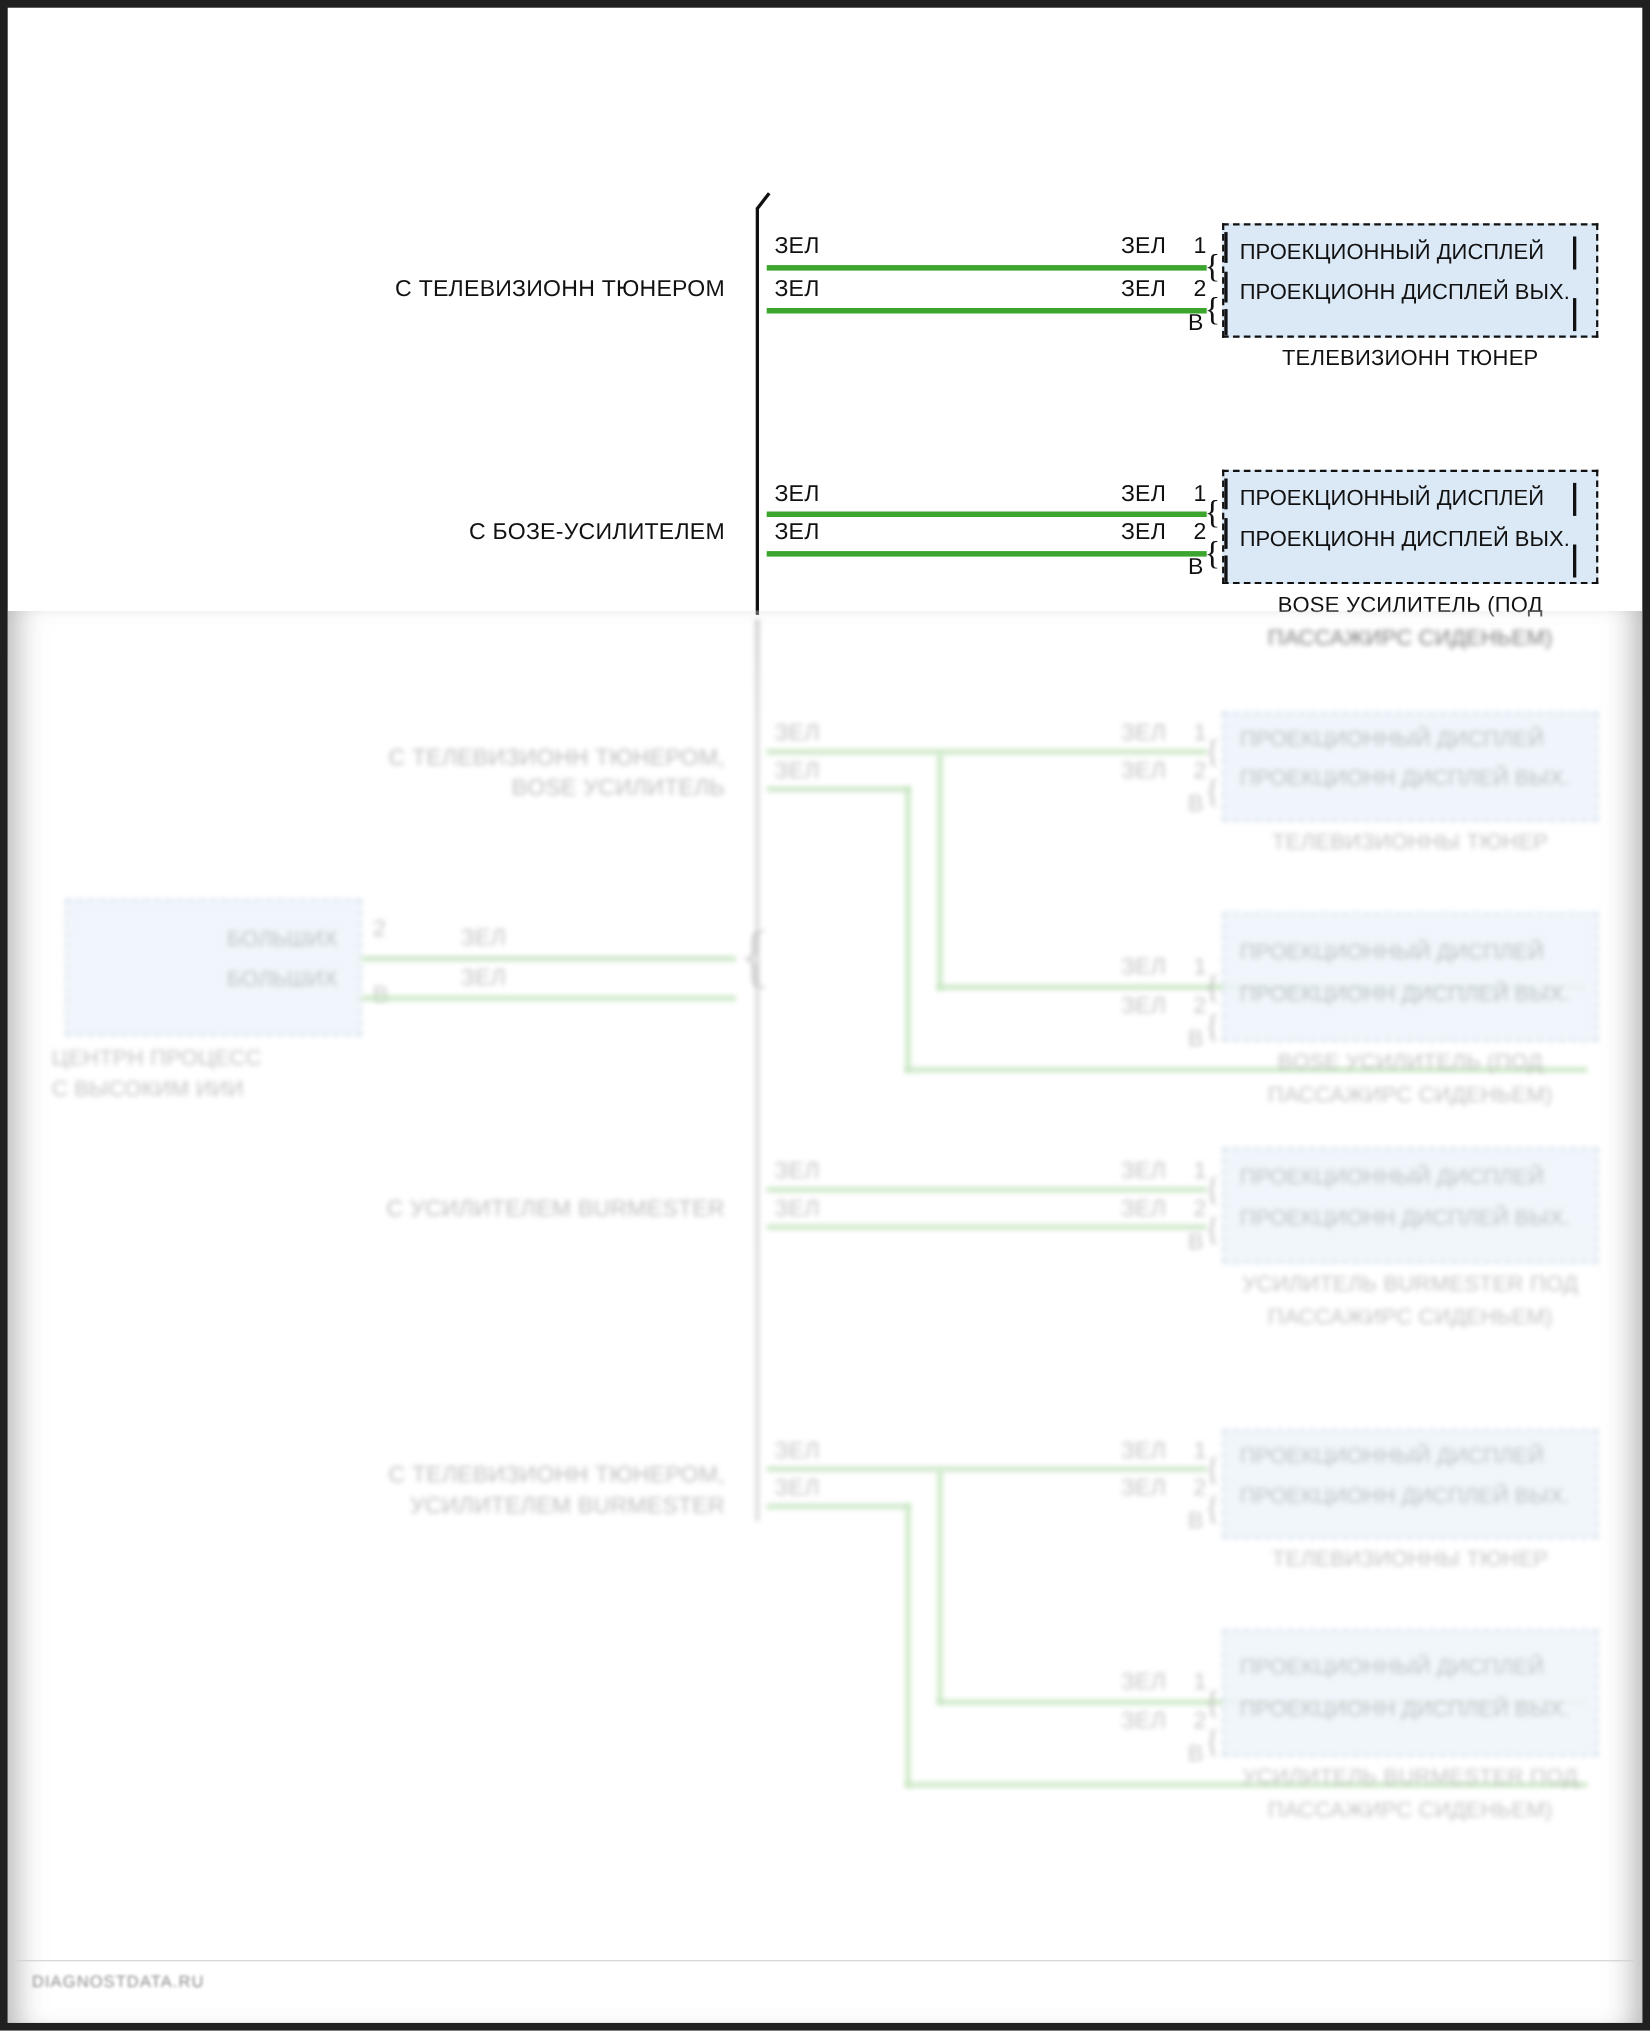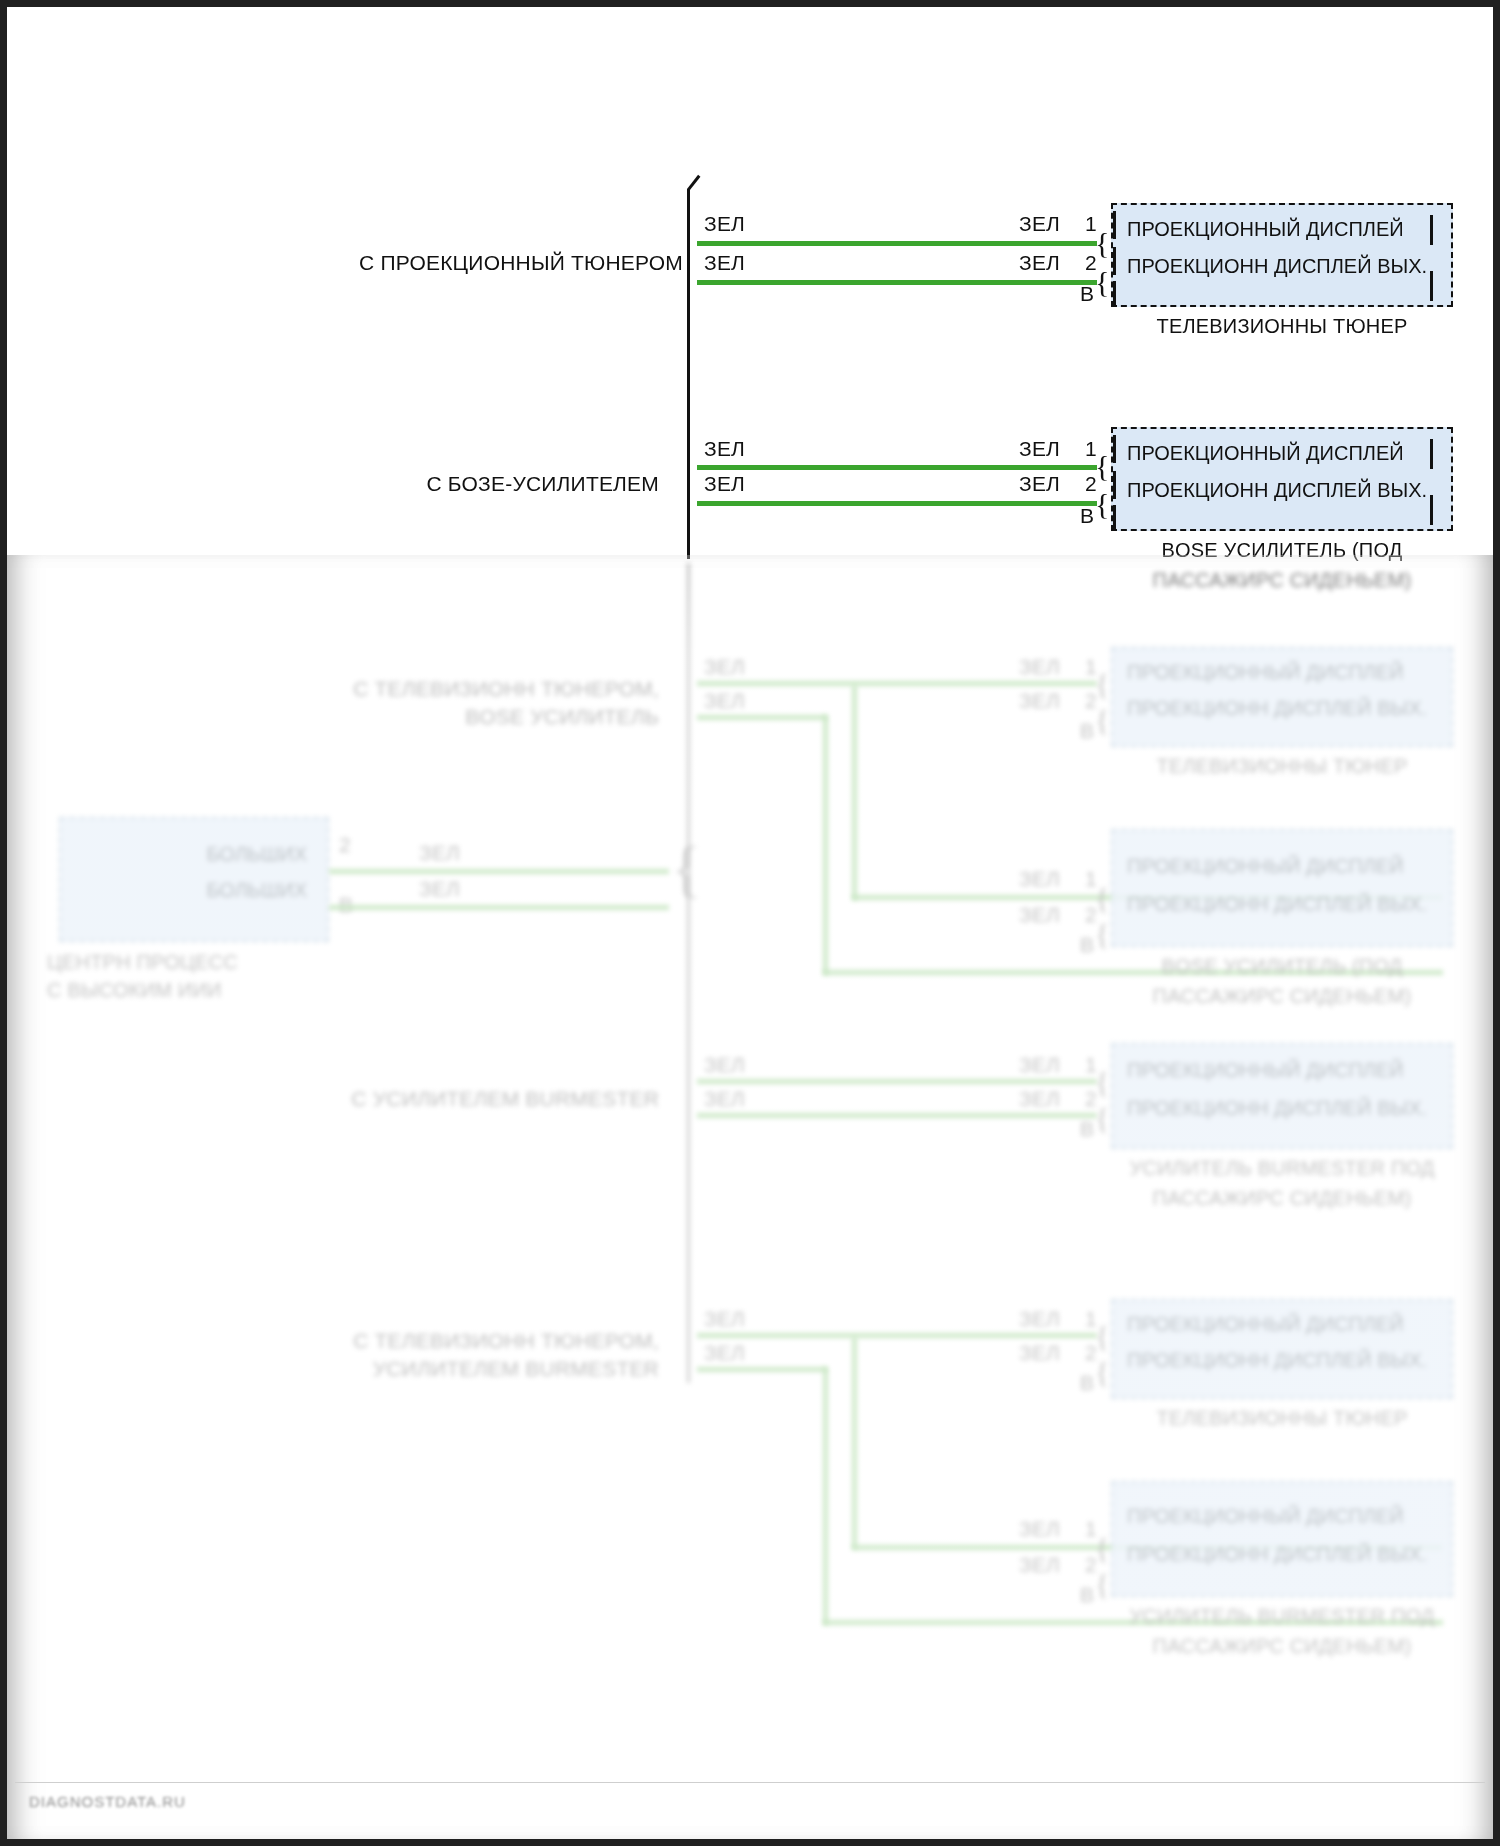--- a/index.html
+++ b/index.html
@@ -77,21 +77,21 @@
 </style>
 </head>
 <body>
 
 <div id="page">
  <div id="canvas">
 
   <div class="spine" style="left:680px;top:182px;height:370px;"></div>
   <div class="spine-tip" style="left:680px;top:182px;"></div>
 
-  <div class="lbl optlabel" style="left:352px;top:244px;width:300px;">С ПРОЕКЦИОННЫЙ ТЮНЕРОМ</div>
+  <div class="lbl optlabel" style="left:352px;top:244px;width:300px;">С ТЕЛЕВИЗИОНН ТЮНЕРОМ</div>
 
   <div class="lbl wlabel" style="left:697px;top:205px;">ЗЕЛ</div>
   <div class="wire h" style="left:690px;top:234px;width:400px;"></div>
 
   <div class="lbl wlabel" style="left:697px;top:244px;">ЗЕЛ</div>
   <div class="wire h" style="left:690px;top:273px;width:400px;"></div>
 
   <div class="lbl wlabel" style="left:1012px;top:205px;">ЗЕЛ</div>
   <div class="lbl wlabel" style="left:1012px;top:244px;">ЗЕЛ</div>
 
@@ -104,21 +104,21 @@
 
   <div class="module" style="left:1104px;top:196px;width:342px;height:104px;">
     <div class="row" style="top:13px;">ПРОЕКЦИОННЫЙ ДИСПЛЕЙ</div>
     <div class="row" style="top:50px;">ПРОЕКЦИОНН ДИСПЛЕЙ ВЫХ.</div>
     <div class="tick" style="left:0px;top:6px;height:28px;"></div>
     <div class="tick" style="left:0px;top:42px;height:28px;"></div>
     <div class="tick" style="left:0px;top:76px;height:24px;"></div>
     <div class="tick" style="right:18px;top:10px;height:30px;"></div>
     <div class="tick" style="right:18px;top:66px;height:30px;"></div>
   </div>
-  <div class="lbl caption" style="left:1104px;top:308px;width:342px;">ТЕЛЕВИЗИОННЫ ТЮНЕР</div>
+  <div class="lbl caption" style="left:1104px;top:308px;width:342px;">ТЕЛЕВИЗИОНН ТЮНЕР</div>
 
   <div class="lbl optlabel" style="left:352px;top:465px;width:300px;">С БОЗЕ-УСИЛИТЕЛЕМ</div>
 
   <div class="lbl wlabel" style="left:697px;top:430px;">ЗЕЛ</div>
   <div class="wire h" style="left:690px;top:458px;width:400px;"></div>
 
   <div class="lbl wlabel" style="left:697px;top:465px;">ЗЕЛ</div>
   <div class="wire h" style="left:690px;top:494px;width:400px;"></div>
 
   <div class="lbl wlabel" style="left:1012px;top:430px;">ЗЕЛ</div>

